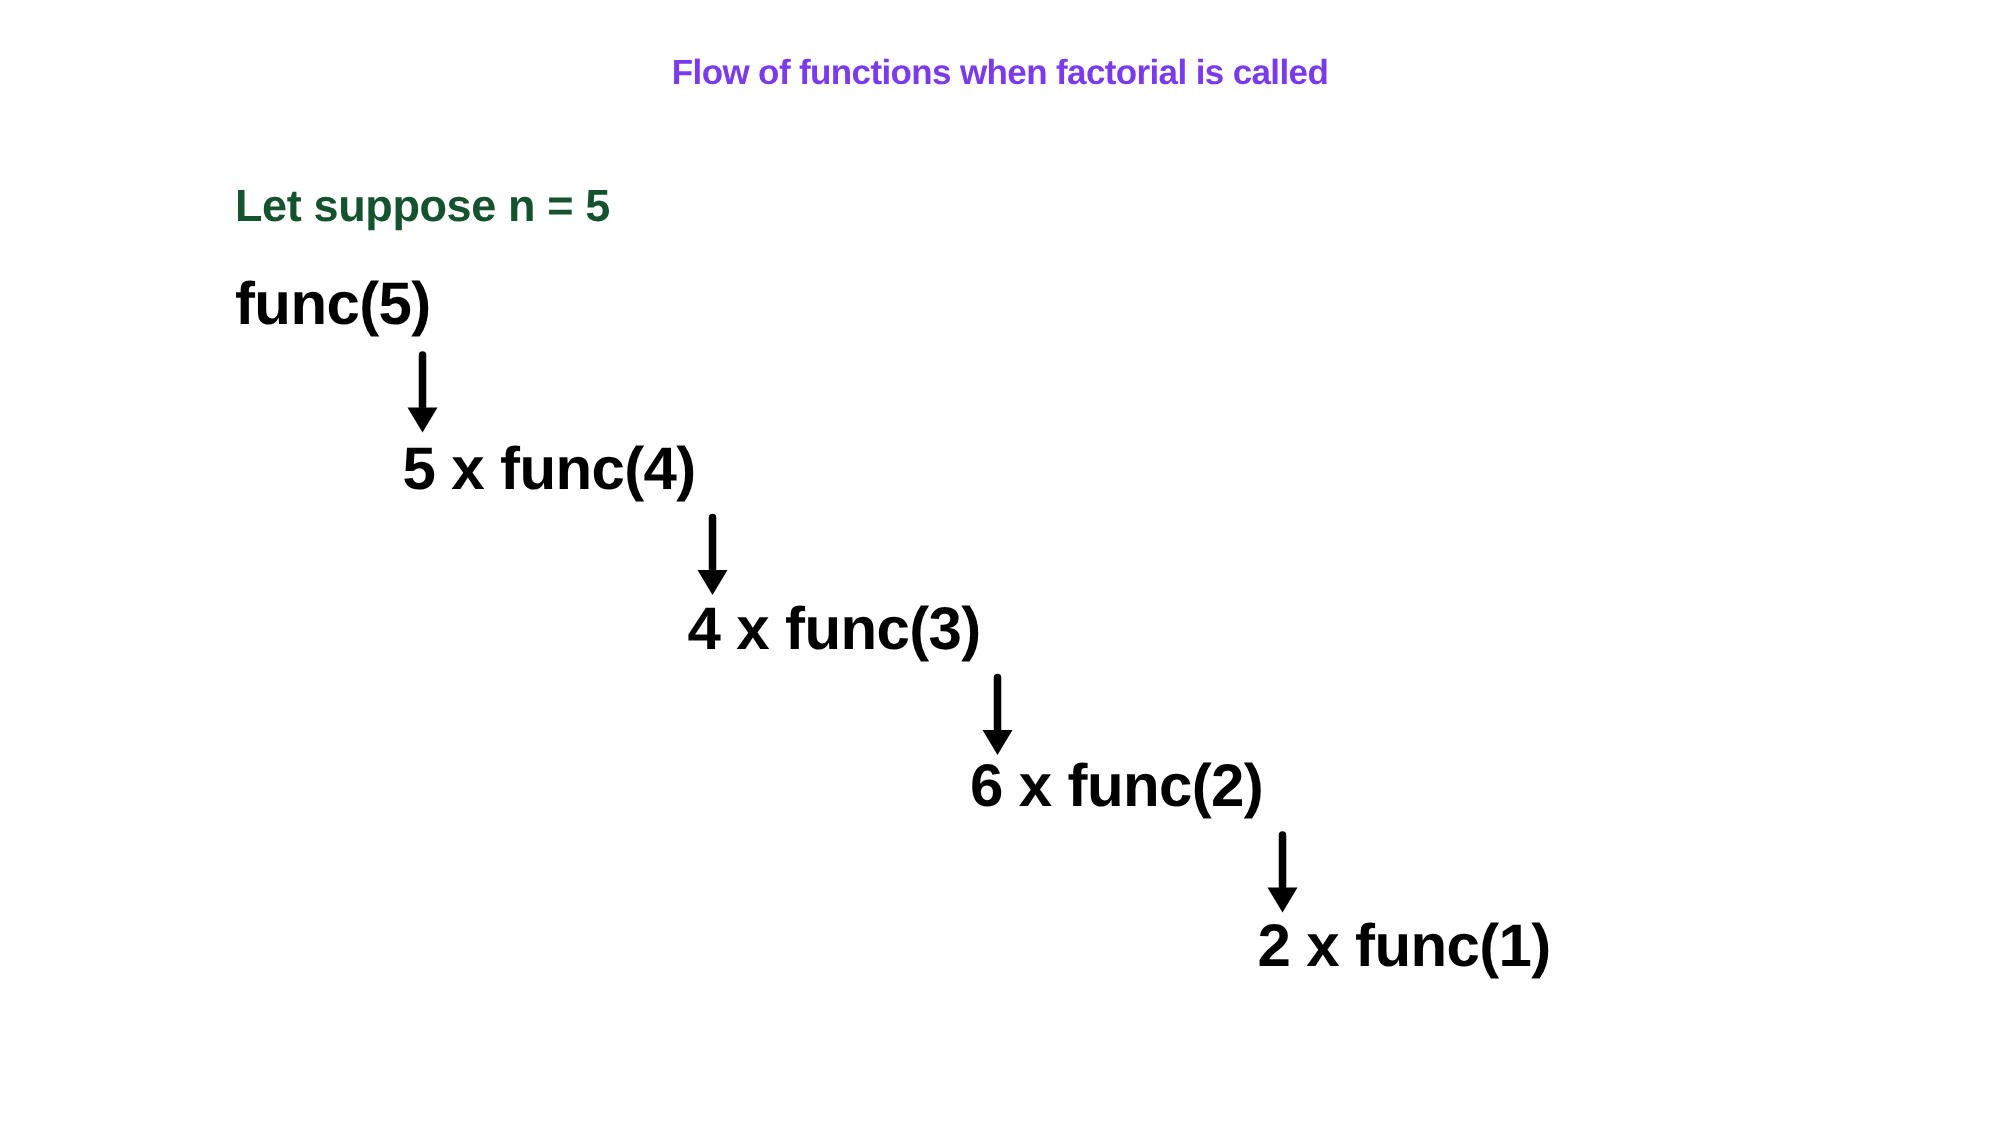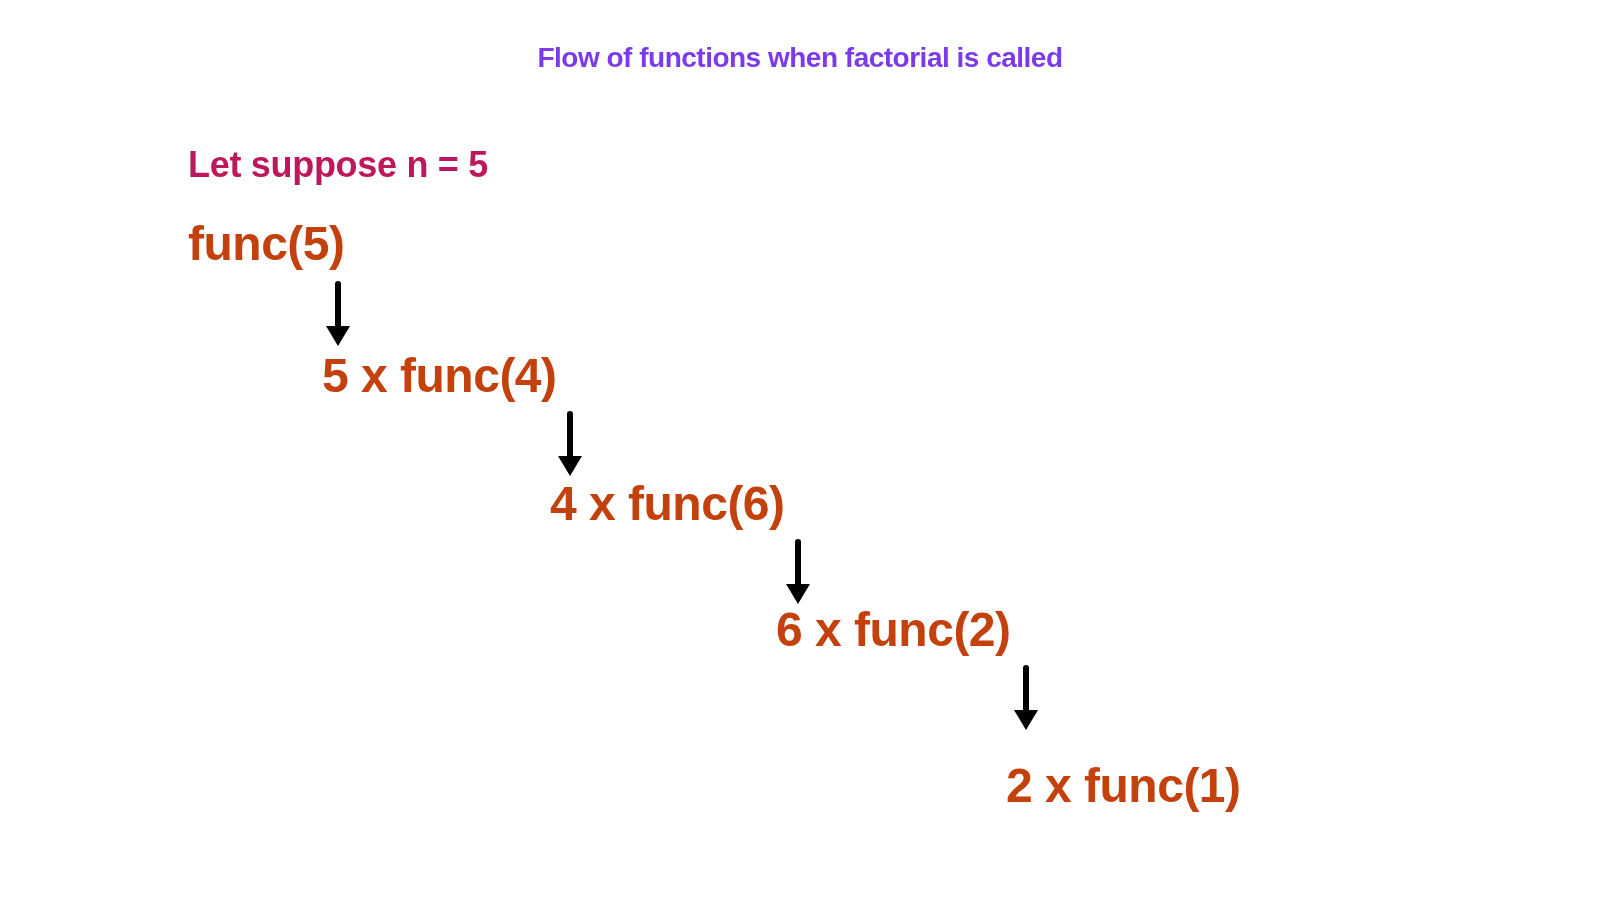--- a/index.html
+++ b/index.html
@@ -25,35 +25,35 @@
       font-weight: 800;
       color: #7c3aed;
       letter-spacing: -0.5px;
     }
     .suppose {
       position: absolute;
       top: 144px;
       left: 188px;
       font-size: 36px;
       font-weight: 800;
-      color: #be185d;
+      color: #14532d;
       letter-spacing: -0.3px;
     }
     .step {
       position: absolute;
       font-size: 48px;
       font-weight: 800;
-      color: #c2410c;
+      color: #000000;
       letter-spacing: -0.5px;
     }
     .step0 { top: 216px; left: 188px; }
     .step1 { top: 348px; left: 322px; text-align: center; }
     .step2 { top: 476px; left: 550px; }
     .step3 { top: 602px; left: 776px; }
-    .step4 { top: 730px; left: 1006px; margin-top: 28px; }
+    .step4 { top: 730px; left: 1006px; }
     .arrow {
       position: absolute;
     }
   </style>
 </head>
 <body>
 
 <div class="title">Flow of functions when factorial is called</div>
 
 <div class="suppose">Let suppose n = 5</div>
@@ -65,21 +65,21 @@
   <polygon points="18,66 6,46 30,46" fill="#000"></polygon>
 </svg>
 
 <div class="step step1">5 x func(4)</div>
 
 <svg class="arrow" style="top:410px; left:552px;" width="36" height="70" viewBox="0 0 36 70">
   <line x1="18" y1="4" x2="18" y2="52" stroke="#000" stroke-width="6" stroke-linecap="round"></line>
   <polygon points="18,66 6,46 30,46" fill="#000"></polygon>
 </svg>
 
-<div class="step step2">4 x func(6)</div>
+<div class="step step2">4 x func(3)</div>
 
 <svg class="arrow" style="top:538px; left:780px;" width="36" height="70" viewBox="0 0 36 70">
   <line x1="18" y1="4" x2="18" y2="52" stroke="#000" stroke-width="6" stroke-linecap="round"></line>
   <polygon points="18,66 6,46 30,46" fill="#000"></polygon>
 </svg>
 
 <div class="step step3">6 x func(2)</div>
 
 <svg class="arrow" style="top:664px; left:1008px;" width="36" height="70" viewBox="0 0 36 70">
   <line x1="18" y1="4" x2="18" y2="52" stroke="#000" stroke-width="6" stroke-linecap="round"></line>

